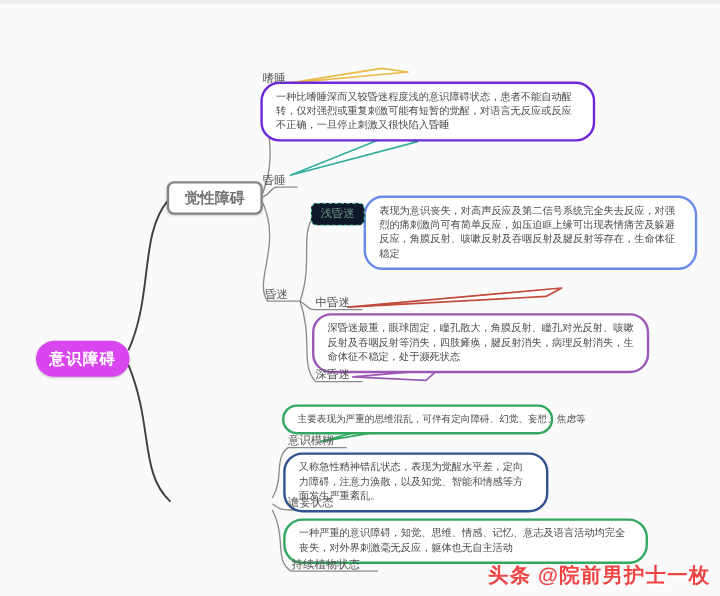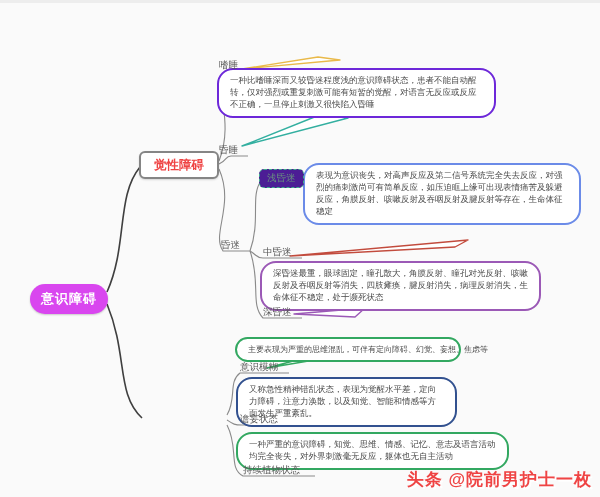--- a/index.html
+++ b/index.html
@@ -18,57 +18,57 @@
   
   .root-node{
     position:absolute; z-index:3; left:30px; top:284px; width:78px; height:30px;
     background:#d946ef; border-radius:15px; color:#fff; font-weight:bold;
     font-size:13px; display:flex; align-items:center; justify-content:center;
     letter-spacing:1px; box-shadow:0 1px 2px rgba(0,0,0,.2);
   }
   .branch-node{
     position:absolute; z-index:3; background:#fff; border:2px solid #858585;
     border-radius:6px; display:flex; align-items:center; justify-content:center;
-    font-weight:bold; color:#ef4444; box-shadow:0 1px 2px rgba(0,0,0,.15);
+    font-weight:bold; color:#737373; box-shadow:0 1px 2px rgba(0,0,0,.15);
   }
   .node-arousal{ left:139px; top:151px; width:80px; height:28px; font-size:12.5px; }
   .node-content{ left:141px; top:407px; width:86px; height:26px; font-size:11.5px; }
 
   
   .leaf-label{
     position:absolute; z-index:3; font-size:9.5px; color:#555; white-space:nowrap;
   }
   .lbl-shishui   { left:219px; top:59px;  }
   .lbl-hunshui   { left:219px; top:144px; }
   .lbl-hunmi     { left:221px; top:239px; }
   .lbl-zhong     { left:263px; top:246px; }
   .lbl-shen      { left:263px; top:306px; }
   .lbl-mohu      { left:240px; top:361px; }
   .lbl-zhanwang  { left:240px; top:413px; }
   .lbl-zhiwu     { left:243px; top:464px; }
 
   .dashed-box{
     position:absolute; z-index:3; left:259px; top:169px;
-    border:1.5px dashed #3FAE8C; border-radius:5px; background:#4c1d95;
+    border:1.5px dashed #3FAE8C; border-radius:5px; background:#0f172a;
     color:#68927F; font-size:9.5px; padding:2px 7px; white-space:nowrap;
   }
 
   
   .bubble{
     position:absolute; z-index:2; background:#fff; border-radius:16px;
     color:#4a4a4a; font-size:8.5px; line-height:1.4; padding:5px 11px;
   }
   .bub-shishui { left:215px; top:27px;  width:274px; border:2px solid #E9B949; }
   .bub-hunshui { left:217px; top:68px;  width:279px; border:2px solid #6d28d9; }
   .bub-qian    { left:303px; top:163px; width:278px; border:2px solid #6B8BE8; }
   .bub-zhong   { left:260px; top:204px; width:279px; border:2px solid #C24B3D; }
   .bub-shen    { left:260px; top:261px; width:281px; border:2px solid #9B59B6; }
   .bub-mohu    { left:235px; top:337px; width:226px; border:2px solid #33A861; font-size:8px; white-space:nowrap; }
   .bub-zhanwang{ left:236px; top:377px; width:221px; border:2px solid #32518F; }
-  .bub-zhiwu   { left:236px; top:432px; width:273px; border:2px solid #33A861; }
+  .bub-zhiwu   { left:236px; top:432px; width:304px; border:2px solid #33A861; }
 
   
   .watermark{
     position:absolute; z-index:4; right:8px; bottom:6px;
     font-size:17px; font-weight:bold; color:#ef4444; letter-spacing:1px;
     text-shadow:2px 2px 0 #ffffff;
   }
 </style>
 </head>
 <body>

